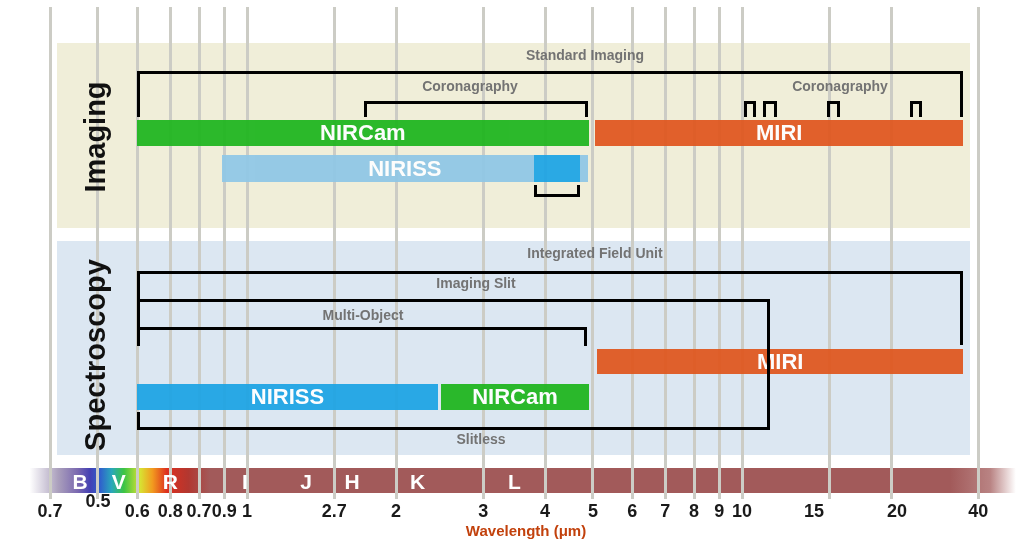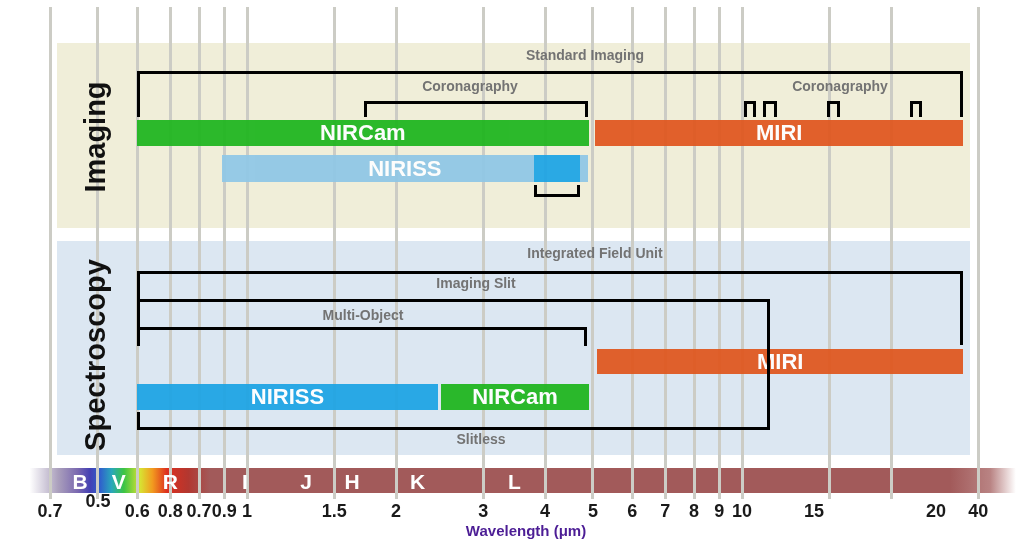--- a/index.html
+++ b/index.html
@@ -13,21 +13,21 @@
     background:linear-gradient(to right,
       #ffffff 0%, #ffffff 2.9%, #aa9fbc 5.7%, #7a68b0 7.6%, #4340b4 8.8%,
       #2f62cc 9.8%, #2aa7bb 10.9%, #3cc444 12.1%, #d8e232 13.7%, #f29a1f 14.9%,
       #dd2f1e 16.3%, #b23730 18.4%, #a25a5a 20.5%, #a25a5a 92.8%, #b98383 96.7%,
       #ffffff 99.2%, #ffffff 100%);}
   .band{position:absolute;transform:translateX(-50%);z-index:2;color:#fff;
     font-size:21px;font-weight:bold;height:24px;line-height:25px;}
   .tick{position:absolute;transform:translateX(-50%);z-index:2;color:#1a1a1a;
     font-size:18px;font-weight:bold;white-space:nowrap;}
   .axis-label{position:absolute;left:526px;top:522px;transform:translateX(-50%);
-    font-size:15px;font-weight:bold;color:#4c1d95;white-space:nowrap;z-index:2;}
+    font-size:15px;font-weight:bold;color:#c2410c;white-space:nowrap;z-index:2;}
   .side-label{position:absolute;transform:translate(-50%,-50%) rotate(-90deg);
     font-size:29px;font-weight:bold;color:#111;white-space:nowrap;z-index:2;}
   #label-imaging{left:95px;top:137px;}
   #label-spectroscopy{left:95px;top:355px;}
   .bar{position:absolute;z-index:2;display:flex;align-items:center;justify-content:center;
     color:#fff;font-size:22px;font-weight:bold;opacity:.93;}
   .bar span{position:relative;z-index:1;white-space:nowrap;}
   .seg{position:absolute;top:0;bottom:0;z-index:0;}
   .bk{position:absolute;background:#000;z-index:3;}
   .bklabel{position:absolute;transform:translateX(-50%);z-index:3;color:#737373;
@@ -51,21 +51,21 @@
     <div class="tick" style="left: 137.185px; top: 501px;">0.6</div>
     <div class="grid" style="left: 168.824px; top: 7px; width: 3px; height: 492px;"></div>
     <div class="tick" style="left: 170.324px; top: 501px;">0.8</div>
     <div class="grid" style="left: 197.53px; top: 7px; width: 3px; height: 492px;"></div>
     <div class="tick" style="left: 199.03px; top: 501px;">0.7</div>
     <div class="grid" style="left: 222.85px; top: 7px; width: 3px; height: 492px;"></div>
     <div class="tick" style="left: 224.35px; top: 501px;">0.9</div>
     <div class="grid" style="left: 245.5px; top: 7px; width: 3px; height: 492px;"></div>
     <div class="tick" style="left: 247px; top: 501px;">1</div>
     <div class="grid" style="left: 332.665px; top: 7px; width: 3px; height: 492px;"></div>
-    <div class="tick" style="left: 334.165px; top: 501px;">1.5</div>
+    <div class="tick" style="left: 334.165px; top: 501px;">2.7</div>
     <div class="grid" style="left: 394.51px; top: 7px; width: 3px; height: 492px;"></div>
     <div class="tick" style="left: 396.01px; top: 501px;">2</div>
     <div class="grid" style="left: 481.675px; top: 7px; width: 3px; height: 492px;"></div>
     <div class="tick" style="left: 483.175px; top: 501px;">3</div>
     <div class="grid" style="left: 543.52px; top: 7px; width: 3px; height: 492px;"></div>
     <div class="tick" style="left: 545.02px; top: 501px;">4</div>
     <div class="grid" style="left: 591.49px; top: 7px; width: 3px; height: 492px;"></div>
     <div class="tick" style="left: 592.99px; top: 501px;">5</div>
     <div class="grid" style="left: 630.685px; top: 7px; width: 3px; height: 492px;"></div>
     <div class="tick" style="left: 632.185px; top: 501px;">6</div>
@@ -73,21 +73,21 @@
     <div class="tick" style="left: 665.324px; top: 501px;">7</div>
     <div class="grid" style="left: 692.53px; top: 7px; width: 3px; height: 492px;"></div>
     <div class="tick" style="left: 694.03px; top: 501px;">8</div>
     <div class="grid" style="left: 717.85px; top: 7px; width: 3px; height: 492px;"></div>
     <div class="tick" style="left: 719.35px; top: 501px;">9</div>
     <div class="grid" style="left: 740.5px; top: 7px; width: 3px; height: 492px;"></div>
     <div class="tick" style="left: 742px; top: 501px;">10</div>
     <div class="grid" style="left: 827.665px; top: 7px; width: 3px; height: 492px;"></div>
     <div class="tick" style="left: 814px; top: 501px;">15</div>
     <div class="grid" style="left: 889.51px; top: 7px; width: 3px; height: 492px;"></div>
-    <div class="tick" style="left: 936px; top: 501px;">20</div>
+    <div class="tick" style="left: 897px; top: 501px;">20</div>
     <div class="grid" style="left: 976.675px; top: 7px; width: 3px; height: 492px;"></div>
     <div class="tick" style="left: 978.175px; top: 501px;">40</div>
     <div class="band" style="left: 80.0651px; top: 469px;">B</div>
     <div class="band" style="left: 118.87px; top: 469px;">V</div>
     <div class="band" style="left: 170.324px; top: 469px;">R</div>
     <div class="band" style="left: 244.839px; top: 469px;">I</div>
     <div class="band" style="left: 306.195px; top: 469px;">J</div>
     <div class="band" style="left: 352.165px; top: 469px;">H</div>
     <div class="band" style="left: 417.474px; top: 469px;">K</div>
     <div class="band" style="left: 514.463px; top: 469px;">L</div>

